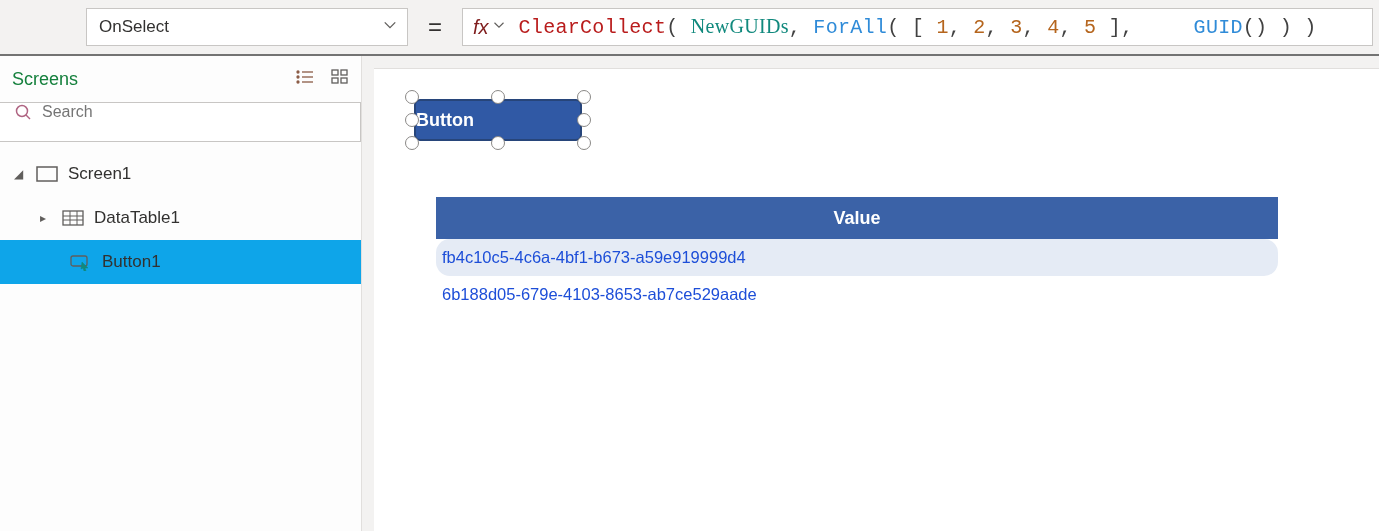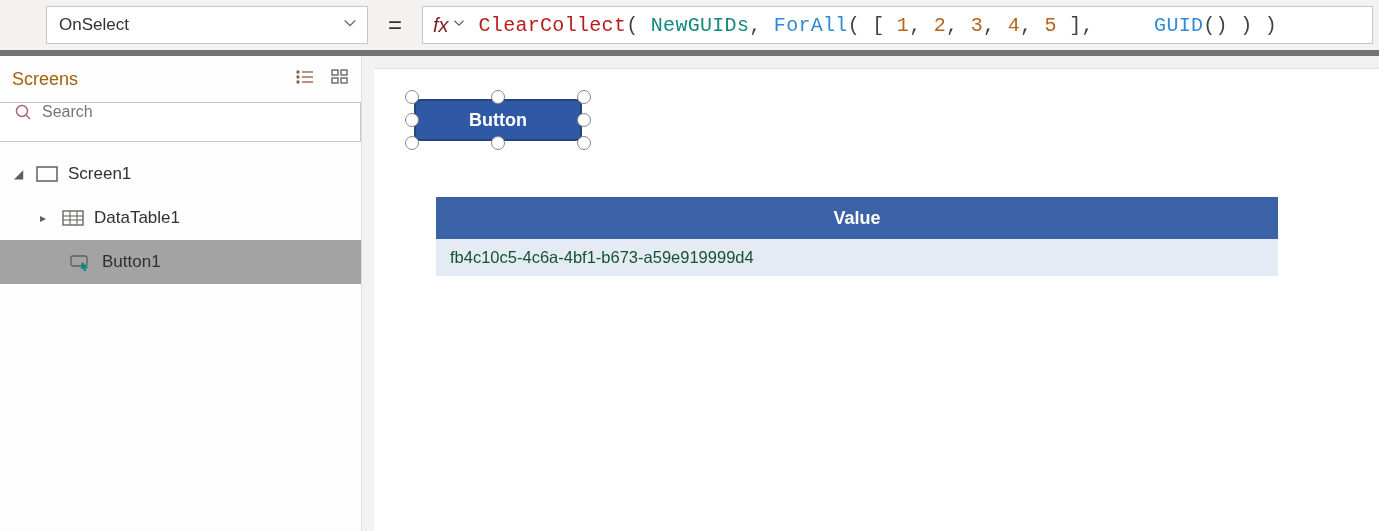--- a/index.html
+++ b/index.html
@@ -1,68 +1,68 @@
 <!DOCTYPE html>
 <html><head>
 <meta charset="utf-8">
 <style>
   * { box-sizing: border-box; margin: 0; padding: 0; }
   html, body { width: 1379px; height: 531px; font-family: "Segoe UI", Arial, sans-serif; background: #f3f2f1; color: #323130; overflow: hidden; }
   .app { display: flex; flex-direction: column; width: 100%; height: 100%; }
 
   
-  .formula-row { display: flex; align-items: center; height: 56px; background: #f3f2f1; border-bottom: 6px solid #737373; }
+  .formula-row { display: flex; align-items: center; height: 56px; background: #f3f2f1; border-bottom: 2px solid #737373; padding-left: 40px; }
   .prop-dd { margin-left: 46px; width: 322px; height: 38px; background: #fff; border: 1px solid #c8c6c4; display: flex; align-items: center; justify-content: space-between; padding: 0 10px 0 12px; font-size: 17px; color: #323130; }
   .prop-dd .chev { color: #605e5c; }
   .eq { width: 54px; text-align: center; font-size: 24px; color: #323130; font-style: normal; }
   .fx-box { display: flex; align-items: center; flex: 1; height: 38px; background: #fff; border: 1px solid #c8c6c4; padding: 0 10px; font-family: Consolas, "Courier New", monospace; font-size: 20px; white-space: nowrap; overflow: hidden; margin-right: 6px;}
   .fx-label { font-style: italic; font-family: "Segoe UI", Arial, sans-serif; font-size: 20px; color: #7f1d1d; margin-right: 4px; }
   .fx-chev { color: #605e5c; font-size: 13px; margin-right: 14px; }
   .formula-code { letter-spacing: 0.3px; }
   .formula-code .cc { color: #b91c1c; }
-  .formula-code .ng { color: #11897d; }
+  .formula-code .ng { color: #11897d; font-family: Liberation Serif, serif; }
   .formula-code .fa { color: #2f8bd8; }
   .formula-code .nm { color: #b5651d; }
   .formula-code .gd { color: #2f8bd8; margin-left: 48px; }
   .formula-code .pn { color: #414141; }
 
   
   .split { display: flex; flex: 1; min-height: 0; }
   .left { width: 362px; background: #fdfdfd; border-right: 1px solid #e1dfdd; display: flex; flex-direction: column; }
-  .left-head { display: flex; align-items: center; justify-content: space-between; height: 46px; padding: 0 12px 0 12px; font-size: 18px; color: #a16207; }
+  .left-head { display: flex; align-items: center; justify-content: space-between; height: 46px; padding: 0 12px 0 12px; font-size: 18px; color: #15803d; }
   .left-head .icons { display: flex; gap: 16px; color: #605e5c; }
   .left-head .icons span { cursor: pointer; }
   .search-row { border: 1px solid #c8c6c4; border-left: none; height: 40px; display: flex; align-items: flex-start; gap: 10px; padding-left: 14px; background: #fff; }
   .search-row .mag { color: #a4262c; opacity:.85; }
   .mag svg { display:block; }
   .search-input { border: none; outline: none; font-size: 16px; color: #605e5c; width: 100%; background: transparent; }
 
   .tree { padding-top: 10px; font-size: 17px; }
   .tree-row { display: flex; align-items: center; height: 44px; padding-left: 14px; gap: 10px; cursor: pointer; }
   .tree-row.indent1 { padding-left: 40px; }
   .tree-row.indent2 { padding-left: 70px; }
-  .tree-row.sel { background: #a3a3a3; }
+  .tree-row.sel { background: #0ea5e9; }
   .caret { width: 12px; color: #605e5c; font-size: 12px; }
   .ic { display: inline-flex; align-items: center; justify-content: center; width: 22px; height: 18px; }
   .ic svg { display: block; }
 
   
   .canvas { flex: 1; position: relative; background: #ffffff; border-top: 1px solid #e1dfdd; margin: 12px 0 0 12px; }
   .canvas-inner { position: absolute; left: 0; top: 0; right: 0; bottom: 0; }
 
   .btn-sel { position: absolute; left: 40px; top: 30px; width: 168px; height: 42px; }
-  .btn { width: 100%; height: 100%; background: #3059a5; border: 2px solid #27457a; border-radius: 6px; color: #fff; font-weight: 600; font-size: 18px; display: flex; align-items: center; justify-content: center; }
+  .btn { width: 100%; height: 100%; background: #3059a5; border: 2px solid #27457a; border-radius: 6px; color: #fff; font-weight: 600; font-size: 18px; display: flex; align-items: center; }
   .handle { position: absolute; width: 14px; height: 14px; background: #fff; border: 1px solid #8a8886; border-radius: 50%; }
   .h-nw { left: -9px; top: -9px; } .h-n { left: 50%; top: -9px; transform: translateX(-50%);} .h-ne { right: -9px; top: -9px; }
   .h-w  { left: -9px; top: 50%; transform: translateY(-50%);} .h-e { right: -9px; top: 50%; transform: translateY(-50%);} 
   .h-sw { left: -9px; bottom: -9px; } .h-s { left: 50%; bottom: -9px; transform: translateX(-50%);} .h-se { right: -9px; bottom: -9px; }
 
   .dtable { position: absolute; left: 62px; top: 128px; width: 842px; }
   .dt-head { background: #3b62a7; color: #fff; text-align: center; height: 42px; line-height: 42px; font-size: 18px; font-weight: 600; }
-  .dt-row { height: 37px; line-height: 37px; padding-left: 14px; font-size: 16.5px; color: #14532d; background: #fff; }
+  .dt-row { height: 37px; line-height: 37px; padding-left: 6px; font-size: 16.5px; color: #1d4ed8; background: #fff; border-radius: 14px; }
   .dt-row.r0 { background: #e5ebf5; }
 </style>
 </head>
 <body>
 
 <div class="app">
 
   <div class="formula-row">
     <div class="prop-dd">
       <span>OnSelect</span>
@@ -173,18 +173,19 @@
           <div class="handle h-sw"></div>
           <div class="handle h-s"></div>
           <div class="handle h-se"></div>
         </div>
 
         <div class="dtable">
           <div class="dt-head">
             <span>Value</span>
           </div>
           <div class="dt-row r0">fb4c10c5-4c6a-4bf1-b673-a59e919999d4</div>
+          <div class="dt-row">6b188d05-679e-4103-8653-ab7ce529aade</div>
         </div>
       </div>
     </div>
   </div>
 
 </div>
 
 </body></html>

